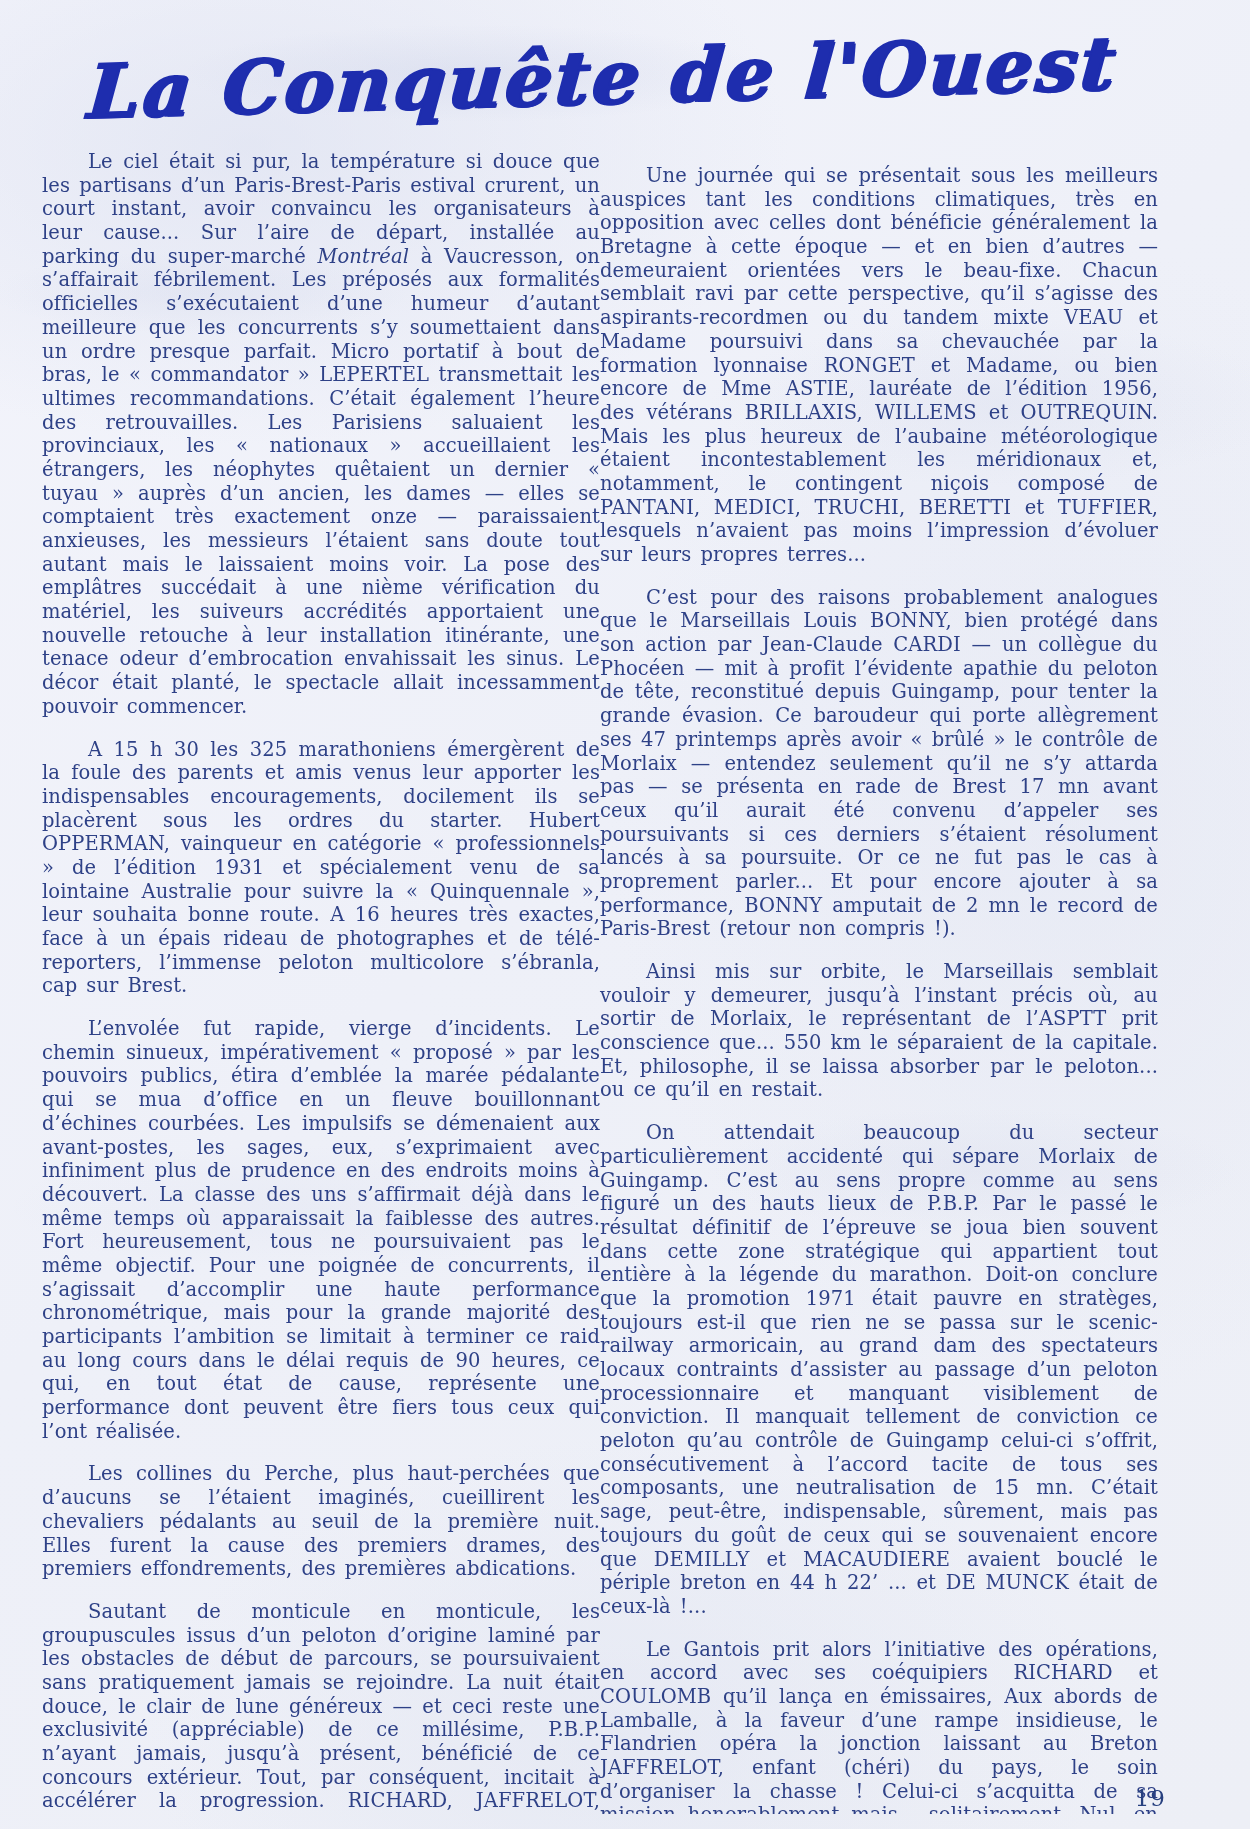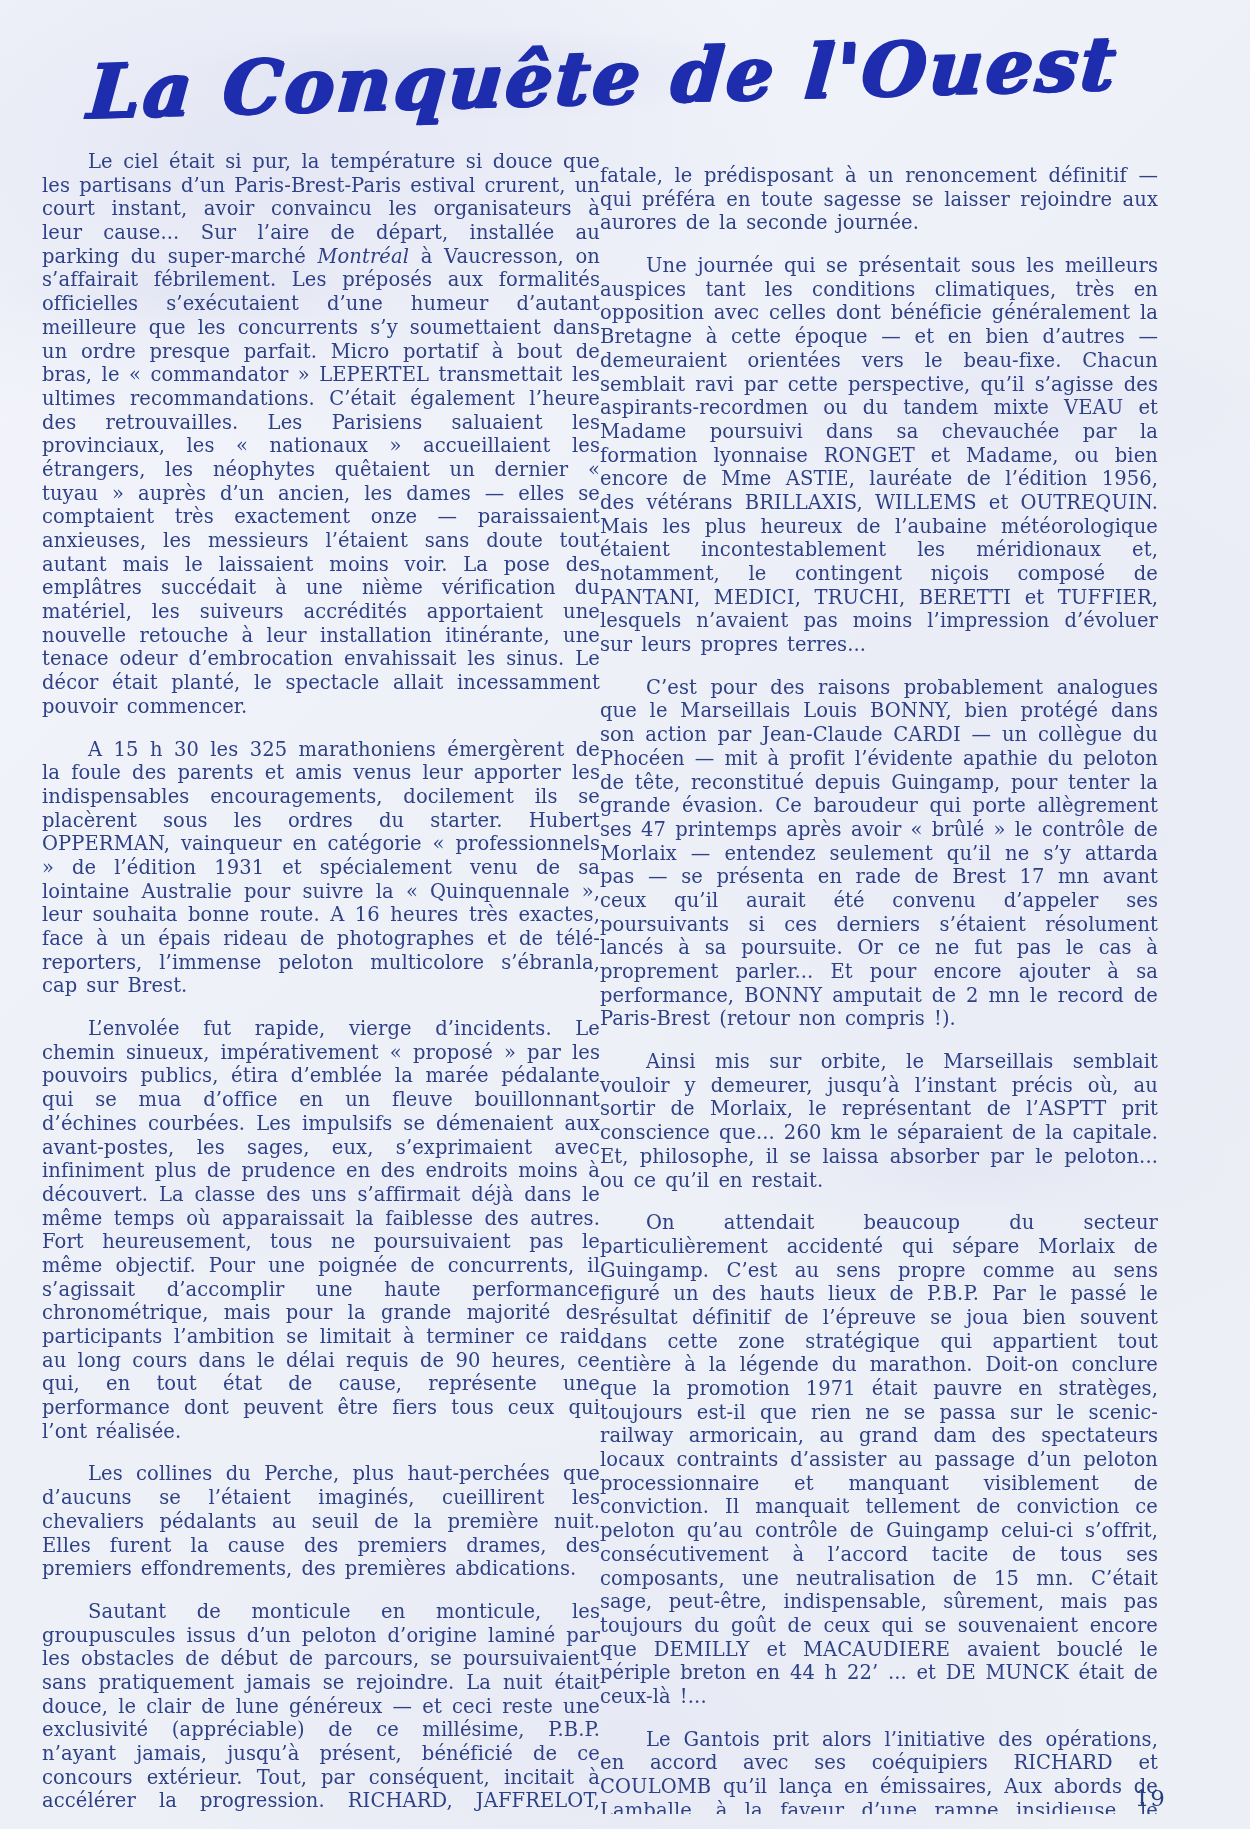--- a/index.html
+++ b/index.html
@@ -90,24 +90,23 @@
     <div class="col col-left">
       <p><span>Le ciel était si pur, la température si douce que les partisans d’un Paris-Brest-Paris estival crurent, un court instant, avoir convaincu les organisateurs à leur cause... Sur l’aire de départ, installée au parking du super-marché </span><span class="ital">Montréal</span><span> à Vaucresson, on s’affairait fébrilement. Les préposés aux formalités officielles s’exécutaient d’une humeur d’autant meilleure que les concurrents s’y soumettaient dans un ordre presque parfait. Micro portatif à bout de bras, le « commandator » LEPERTEL transmettait les ultimes recommandations. C’était également l’heure des retrouvailles. Les Parisiens saluaient les provinciaux, les « nationaux » accueillaient les étrangers, les néophytes quêtaient un dernier « tuyau » auprès d’un ancien, les dames — elles se comptaient très exactement onze — paraissaient anxieuses, les messieurs l’étaient sans doute tout autant mais le laissaient moins voir. La pose des emplâtres succédait à une nième vérification du matériel, les suiveurs accrédités apportaient une nouvelle retouche à leur installation itinérante, une tenace odeur d’embrocation envahissait les sinus. Le décor était planté, le spectacle allait incessamment pouvoir commencer.</span></p>
       <p>A 15 h 30 les 325 marathoniens émergèrent de la foule des parents et amis venus leur apporter les indispensables encouragements, docilement ils se placèrent sous les ordres du starter. Hubert OPPERMAN, vainqueur en catégorie « professionnels » de l’édition 1931 et spécialement venu de sa lointaine Australie pour suivre la « Quinquennale », leur souhaita bonne route. A 16 heures très exactes, face à un épais rideau de photographes et de télé-reporters, l’immense peloton multicolore s’ébranla, cap sur Brest.</p>
       <p>L’envolée fut rapide, vierge d’incidents. Le chemin sinueux, impérativement « proposé » par les pouvoirs publics, étira d’emblée la marée pédalante qui se mua d’office en un fleuve bouillonnant d’échines courbées. Les impulsifs se démenaient aux avant-postes, les sages, eux, s’exprimaient avec infiniment plus de prudence en des endroits moins à découvert. La classe des uns s’affirmait déjà dans le même temps où apparaissait la faiblesse des autres. Fort heureusement, tous ne poursuivaient pas le même objectif. Pour une poignée de concurrents, il s’agissait d’accomplir une haute performance chronométrique, mais pour la grande majorité des participants l’ambition se limitait à terminer ce raid au long cours dans le délai requis de 90 heures, ce qui, en tout état de cause, représente une performance dont peuvent être fiers tous ceux qui l’ont réalisée.</p>
       <p>Les collines du Perche, plus haut-perchées que d’aucuns se l’étaient imaginés, cueillirent les chevaliers pédalants au seuil de la première nuit. Elles furent la cause des premiers drames, des premiers effondrements, des premières abdications.</p>
       <p>Sautant de monticule en monticule, les groupuscules issus d’un peloton d’origine laminé par les obstacles de début de parcours, se poursuivaient sans pratiquement jamais se rejoindre. La nuit était douce, le clair de lune généreux — et ceci reste une exclusivité (appréciable) de ce millésime, P.B.P. n’ayant jamais, jusqu’à présent, bénéficié de ce concours extérieur. Tout, par conséquent, incitait à accélérer la progression. RICHARD, JAFFRELOT, GEFFROY, DEMUN et DE MUNCK en eurent conscience qui, peu avant Rennes (349e km), plantèrent, céans, leurs compagnons de route. La réaction se fit tardive chez ces derniers puisque les BONNY, MARIETTE, COULOMB, LE COQ, TISSANDIER, BALEYDIER, DELALANDE, LE TERTRE et CARDI, entre autres, accusaient 7 mn de retard lors de leur passage au contrôle.</p>
 
     </div>
 
     <div class="col col-right">
-      <p class="continued">fatale, le prédisposant à un renoncement définitif — qui préféra en toute sagesse se laisser rejoindre aux aurores de la seconde journée.</p>
       <p>Une journée qui se présentait sous les meilleurs auspices tant les conditions climatiques, très en opposition avec celles dont bénéficie généralement la Bretagne à cette époque — et en bien d’autres — demeuraient orientées vers le beau-fixe. Chacun semblait ravi par cette perspective, qu’il s’agisse des aspirants-recordmen ou du tandem mixte VEAU et Madame poursuivi dans sa chevauchée par la formation lyonnaise RONGET et Madame, ou bien encore de Mme ASTIE, lauréate de l’édition 1956, des vétérans BRILLAXIS, WILLEMS et OUTREQUIN. Mais les plus heureux de l’aubaine météorologique étaient incontestablement les méridionaux et, notamment, le contingent niçois composé de PANTANI, MEDICI, TRUCHI, BERETTI et TUFFIER, lesquels n’avaient pas moins l’impression d’évoluer sur leurs propres terres...</p>
       <p>C’est pour des raisons probablement analogues que le Marseillais Louis BONNY, bien protégé dans son action par Jean-Claude CARDI — un collègue du Phocéen — mit à profit l’évidente apathie du peloton de tête, reconstitué depuis Guingamp, pour tenter la grande évasion. Ce baroudeur qui porte allègrement ses 47 printemps après avoir « brûlé » le contrôle de Morlaix — entendez seulement qu’il ne s’y attarda pas — se présenta en rade de Brest 17 mn avant ceux qu’il aurait été convenu d’appeler ses poursuivants si ces derniers s’étaient résolument lancés à sa poursuite. Or ce ne fut pas le cas à proprement parler... Et pour encore ajouter à sa performance, BONNY amputait de 2 mn le record de Paris-Brest (retour non compris !).</p>
-      <p>Ainsi mis sur orbite, le Marseillais semblait vouloir y demeurer, jusqu’à l’instant précis où, au sortir de Morlaix, le représentant de l’ASPTT prit conscience que... 260 km le séparaient de la capitale. Et, philosophe, il se laissa absorber par le peloton... ou ce qu’il en restait.</p>
+      <p>Ainsi mis sur orbite, le Marseillais semblait vouloir y demeurer, jusqu’à l’instant précis où, au sortir de Morlaix, le représentant de l’ASPTT prit conscience que... 550 km le séparaient de la capitale. Et, philosophe, il se laissa absorber par le peloton... ou ce qu’il en restait.</p>
       <p>On attendait beaucoup du secteur particulièrement accidenté qui sépare Morlaix de Guingamp. C’est au sens propre comme au sens figuré un des hauts lieux de P.B.P. Par le passé le résultat définitif de l’épreuve se joua bien souvent dans cette zone stratégique qui appartient tout entière à la légende du marathon. Doit-on conclure que la promotion 1971 était pauvre en stratèges, toujours est-il que rien ne se passa sur le scenic-railway armoricain, au grand dam des spectateurs locaux contraints d’assister au passage d’un peloton processionnaire et manquant visiblement de conviction. Il manquait tellement de conviction ce peloton qu’au contrôle de Guingamp celui-ci s’offrit, consécutivement à l’accord tacite de tous ses composants, une neutralisation de 15 mn. C’était sage, peut-être, indispensable, sûrement, mais pas toujours du goût de ceux qui se souvenaient encore que DEMILLY et MACAUDIERE avaient bouclé le périple breton en 44 h 22’ ... et DE MUNCK était de ceux-là !...</p>
       <p>Le Gantois prit alors l’initiative des opérations, en accord avec ses coéquipiers RICHARD et COULOMB qu’il lança en émissaires, Aux abords de Lamballe, à la faveur d’une rampe insidieuse, le Flandrien opéra la jonction laissant au Breton JAFFRELOT, enfant (chéri) du pays, le soin d’organiser la chasse ! Celui-ci s’acquitta de sa mission honorablement mais... solitairement. Nul, en effet, n’étant parvenu à demeurer dans son sillage, le Briochin se mit résolument en devoir de rejoindre seul — bien que solidement encadré par quelques passionnés supporters — le trio Lejeune. Tentative hasardeuse qu’il réussit, cependant, pleinement aux alentours de Broons.</p>
     </div>
 
   </div>
 
   <div class="page-number">19</div>
 
 </div>
 

